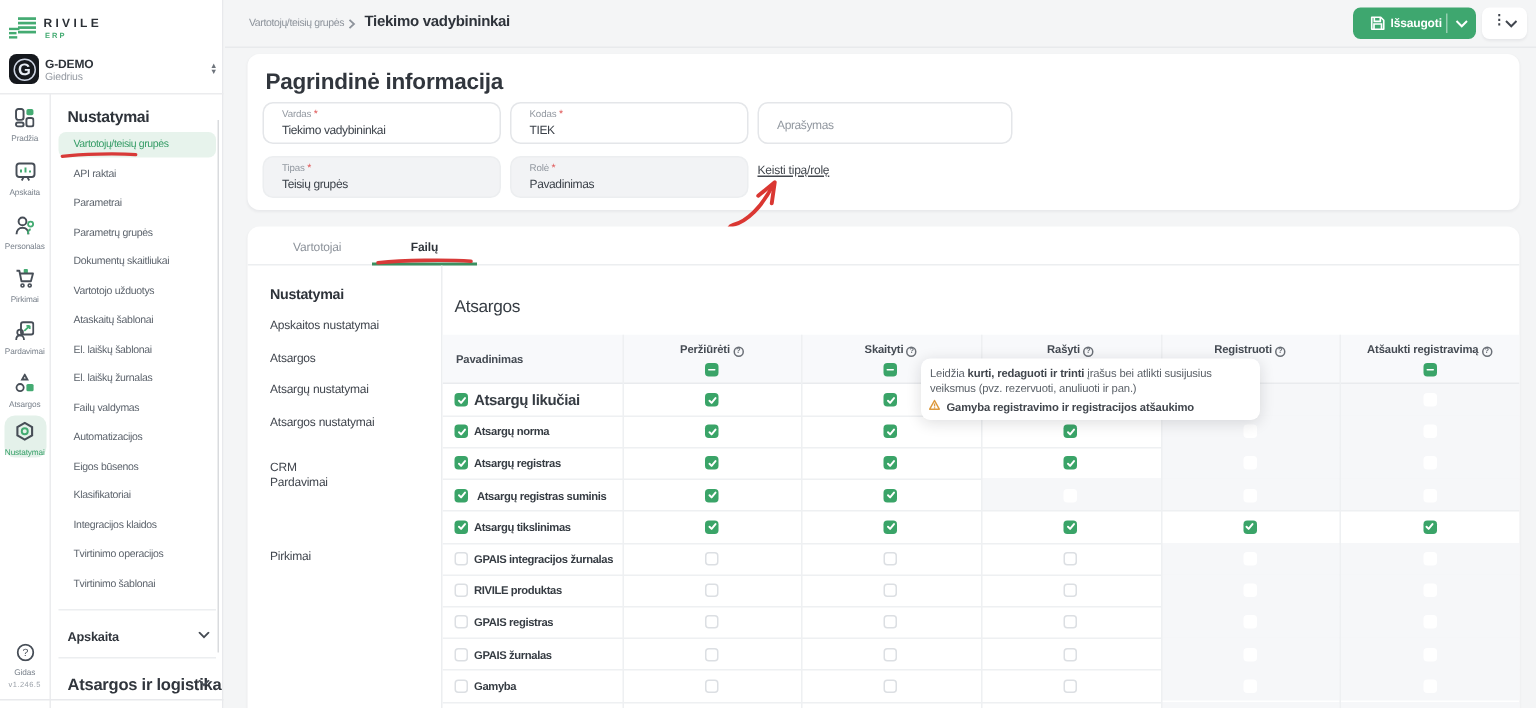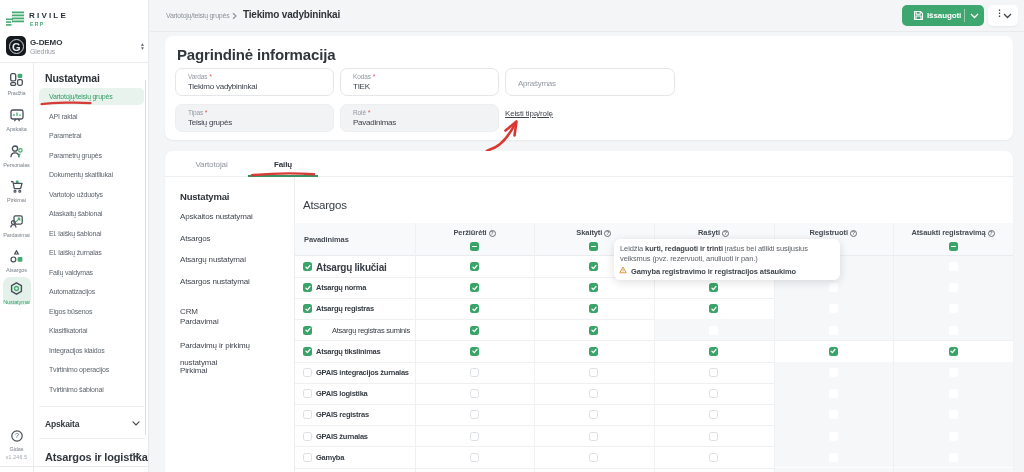--- a/index.html
+++ b/index.html
@@ -239,21 +239,20 @@
   <div style="position:absolute;left:83px;top:23.5px;width:70px;height:2.5px;background:#3c8f60"></div>
 
   <div style="position:absolute;left:0;top:26px;width:130px;height:295px;border-right:1px solid #eceef0"></div>
   <div style="position:absolute;left:15px;top:39.5px;font-size:9.5px;font-weight:bold;color:#2e333a;letter-spacing:-0.2px">Nustatymai</div>
   <div class="cat" style="position:absolute;left:15px;top:61px;font-size:8px;color:#41464e;letter-spacing:-0.15px">Apskaitos nustatymai</div>
   <div class="cat" style="position:absolute;left:15px;top:82.5px;font-size:8px;color:#41464e;letter-spacing:-0.15px">Atsargos</div>
   <div class="cat" style="position:absolute;left:15px;top:104px;font-size:8px;color:#41464e;letter-spacing:-0.15px">Atsargų nustatymai</div>
   <div class="cat" style="position:absolute;left:15px;top:125.5px;font-size:8px;color:#41464e;letter-spacing:-0.15px">Atsargos nustatymai</div>
   <div class="cat" style="position:absolute;left:15px;top:156px;font-size:8px;color:#41464e;letter-spacing:-0.15px">CRM</div>
   <div class="cat" style="position:absolute;left:15px;top:166px;font-size:8px;color:#41464e;letter-spacing:-0.15px">Pardavimai</div>
-  <div class="cat" style="position:absolute;left:15px;top:185.5px;font-size:8px;color:#41464e;letter-spacing:-0.15px;width:100px;line-height:17.5px">Pardavimų ir pirkimų nustatymai</div>
   <div class="cat" style="position:absolute;left:15px;top:215px;font-size:8px;color:#41464e;letter-spacing:-0.15px">Pirkimai</div>
 
   <div style="position:absolute;left:138px;top:48px;font-size:11.5px;color:#363c43;letter-spacing:-0.2px">Atsargos</div>
 </div>
 
 <div class="abs" id="tablewrap" style="left:295px;top:223px;width:718px;height:249px;overflow:hidden">
 <div class="abs" style="left:0;top:0;width:718px;height:32.5px;background:#f8f9fb;border-bottom:1px solid #e9ebee"></div>
 <div class="abs thead-label" style="left:99.5px;top:5px;width:160px;text-align:center">Peržiūrėti <span class="qmark">?</span></div>
 <div class="abs thead-label" style="left:218.8px;top:5px;width:160px;text-align:center">Skaityti <span class="qmark">?</span></div>
 <div class="abs thead-label" style="left:338.5px;top:5px;width:160px;text-align:center">Rašyti <span class="qmark">?</span></div>
@@ -354,21 +353,21 @@
 <div class="cb dis" style="left:653.5px;top:81.4px"></div>
 <div class="abs" style="left:0;top:96.1px;width:718px;height:1px;background:#eef0f2"></div>
 <div class="abs" style="left:358.5px;top:96.1px;width:120.0px;height:21.2px;background:#f6f7f9"></div>
 <div class="abs" style="left:478.5px;top:96.1px;width:119.5px;height:21.2px;background:#f6f7f9"></div>
 <div class="abs" style="left:598.0px;top:96.1px;width:120.0px;height:21.2px;background:#f6f7f9"></div>
 <div class="cb on" style="left:8.0px;top:102.6px">
       <svg width="6" height="6" viewBox="0 0 6 6">
         <path d="M1 3.2 L2.4 4.6 L5 1.4" stroke="#fff" stroke-width="1.3" fill="none" stroke-linecap="round" stroke-linejoin="round"></path>
       </svg>
     </div>
-<div class="abs" style="left:37px;top:102.6px;font-size:7.5px;font-weight:normal;color:#363c43;letter-spacing:-0.25px">Atsargų registras suminis</div>
+<div class="abs" style="left:23px;top:102.6px;font-size:7.5px;font-weight:bold;color:#363c43;letter-spacing:-0.25px">Atsargų registras suminis</div>
 <div class="cb on" style="left:175.0px;top:102.6px">
       <svg width="6" height="6" viewBox="0 0 6 6">
         <path d="M1 3.2 L2.4 4.6 L5 1.4" stroke="#fff" stroke-width="1.3" fill="none" stroke-linecap="round" stroke-linejoin="round"></path>
       </svg>
     </div>
 <div class="cb on" style="left:294.2px;top:102.6px">
       <svg width="6" height="6" viewBox="0 0 6 6">
         <path d="M1 3.2 L2.4 4.6 L5 1.4" stroke="#fff" stroke-width="1.3" fill="none" stroke-linecap="round" stroke-linejoin="round"></path>
       </svg>
     </div>
@@ -414,21 +413,21 @@
 <div class="abs" style="left:21px;top:145.0px;font-size:7.5px;font-weight:bold;color:#363c43;letter-spacing:-0.25px">GPAIS integracijos žurnalas</div>
 <div class="cb off" style="left:175.0px;top:145.0px"></div>
 <div class="cb off" style="left:294.2px;top:145.0px"></div>
 <div class="cb off" style="left:414.0px;top:145.0px"></div>
 <div class="cb dis" style="left:533.8px;top:145.0px"></div>
 <div class="cb dis" style="left:653.5px;top:145.0px"></div>
 <div class="abs" style="left:0;top:159.7px;width:718px;height:1px;background:#eef0f2"></div>
 <div class="abs" style="left:478.5px;top:159.7px;width:119.5px;height:21.2px;background:#f6f7f9"></div>
 <div class="abs" style="left:598.0px;top:159.7px;width:120.0px;height:21.2px;background:#f6f7f9"></div>
 <div class="cb off" style="left:8.0px;top:166.2px"></div>
-<div class="abs" style="left:21px;top:166.2px;font-size:7.5px;font-weight:bold;color:#363c43;letter-spacing:-0.25px">GPAIS logistika</div>
+<div class="abs" style="left:21px;top:166.2px;font-size:7.5px;font-weight:bold;color:#363c43;letter-spacing:-0.25px">RIVILE produktas</div>
 <div class="cb off" style="left:175.0px;top:166.2px"></div>
 <div class="cb off" style="left:294.2px;top:166.2px"></div>
 <div class="cb off" style="left:414.0px;top:166.2px"></div>
 <div class="cb dis" style="left:533.8px;top:166.2px"></div>
 <div class="cb dis" style="left:653.5px;top:166.2px"></div>
 <div class="abs" style="left:0;top:180.9px;width:718px;height:1px;background:#eef0f2"></div>
 <div class="abs" style="left:478.5px;top:180.9px;width:119.5px;height:21.2px;background:#f6f7f9"></div>
 <div class="abs" style="left:598.0px;top:180.9px;width:120.0px;height:21.2px;background:#f6f7f9"></div>
 <div class="cb off" style="left:8.0px;top:187.4px"></div>
 <div class="abs" style="left:21px;top:187.4px;font-size:7.5px;font-weight:bold;color:#363c43;letter-spacing:-0.25px">GPAIS registras</div>

